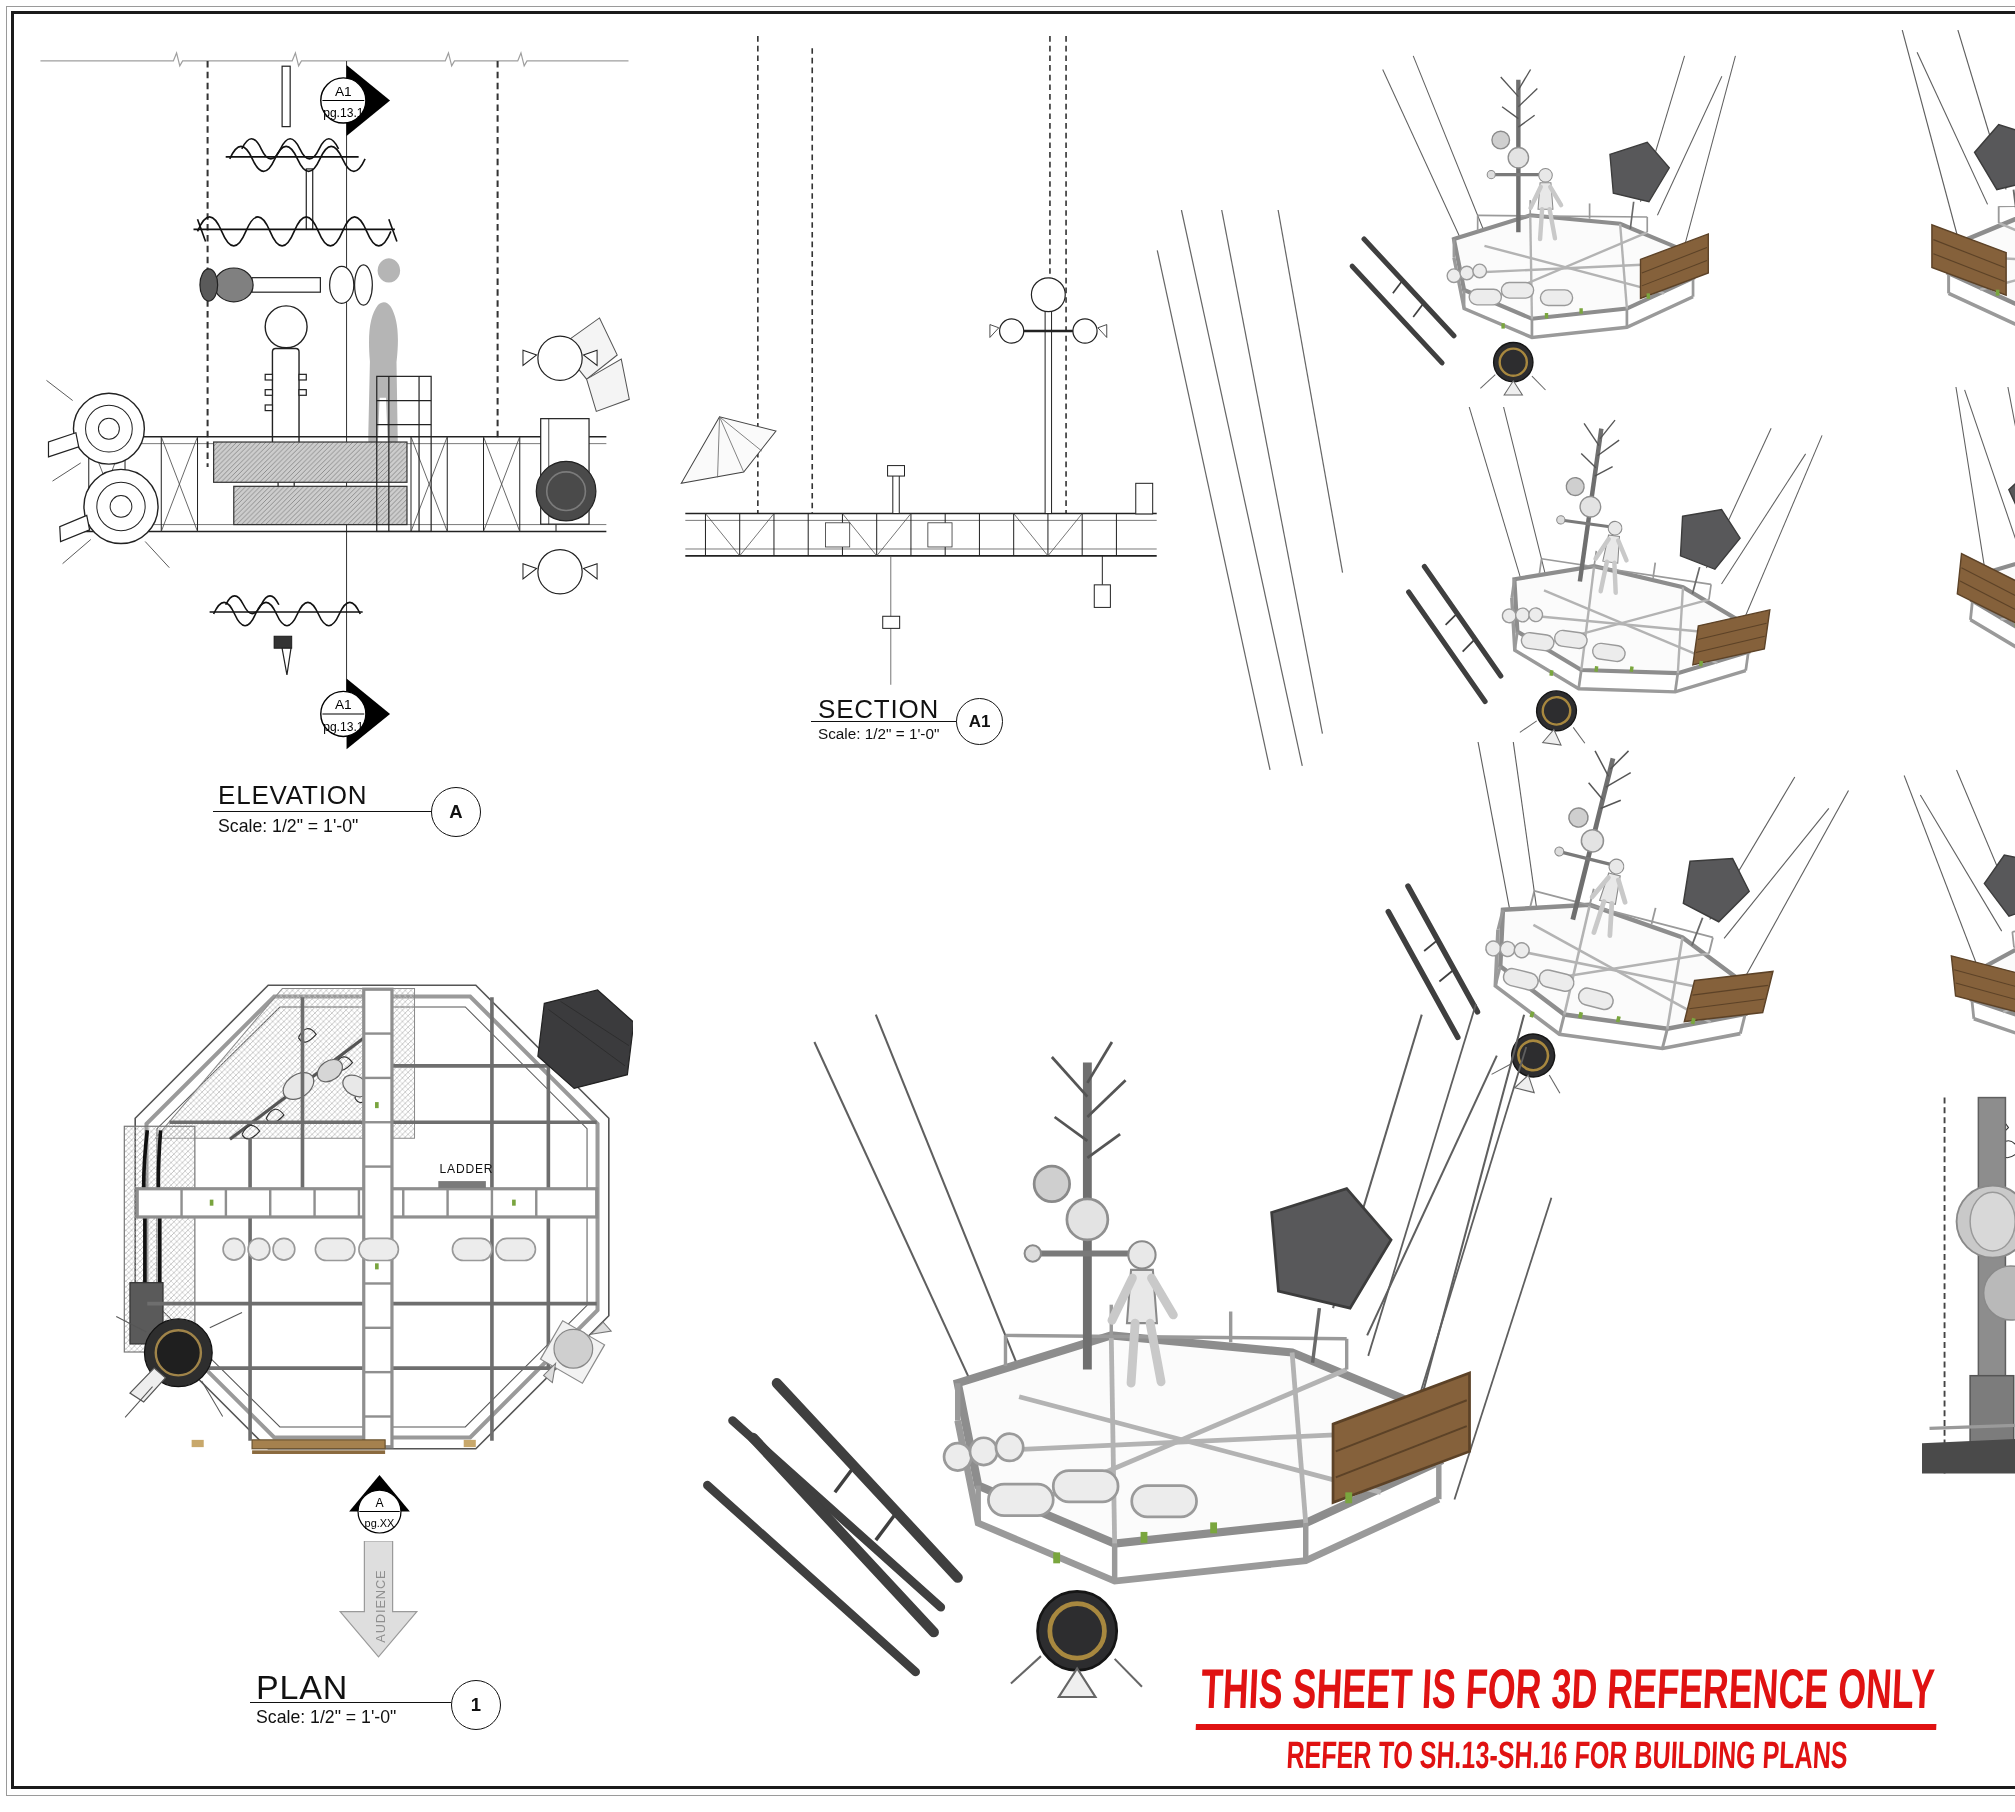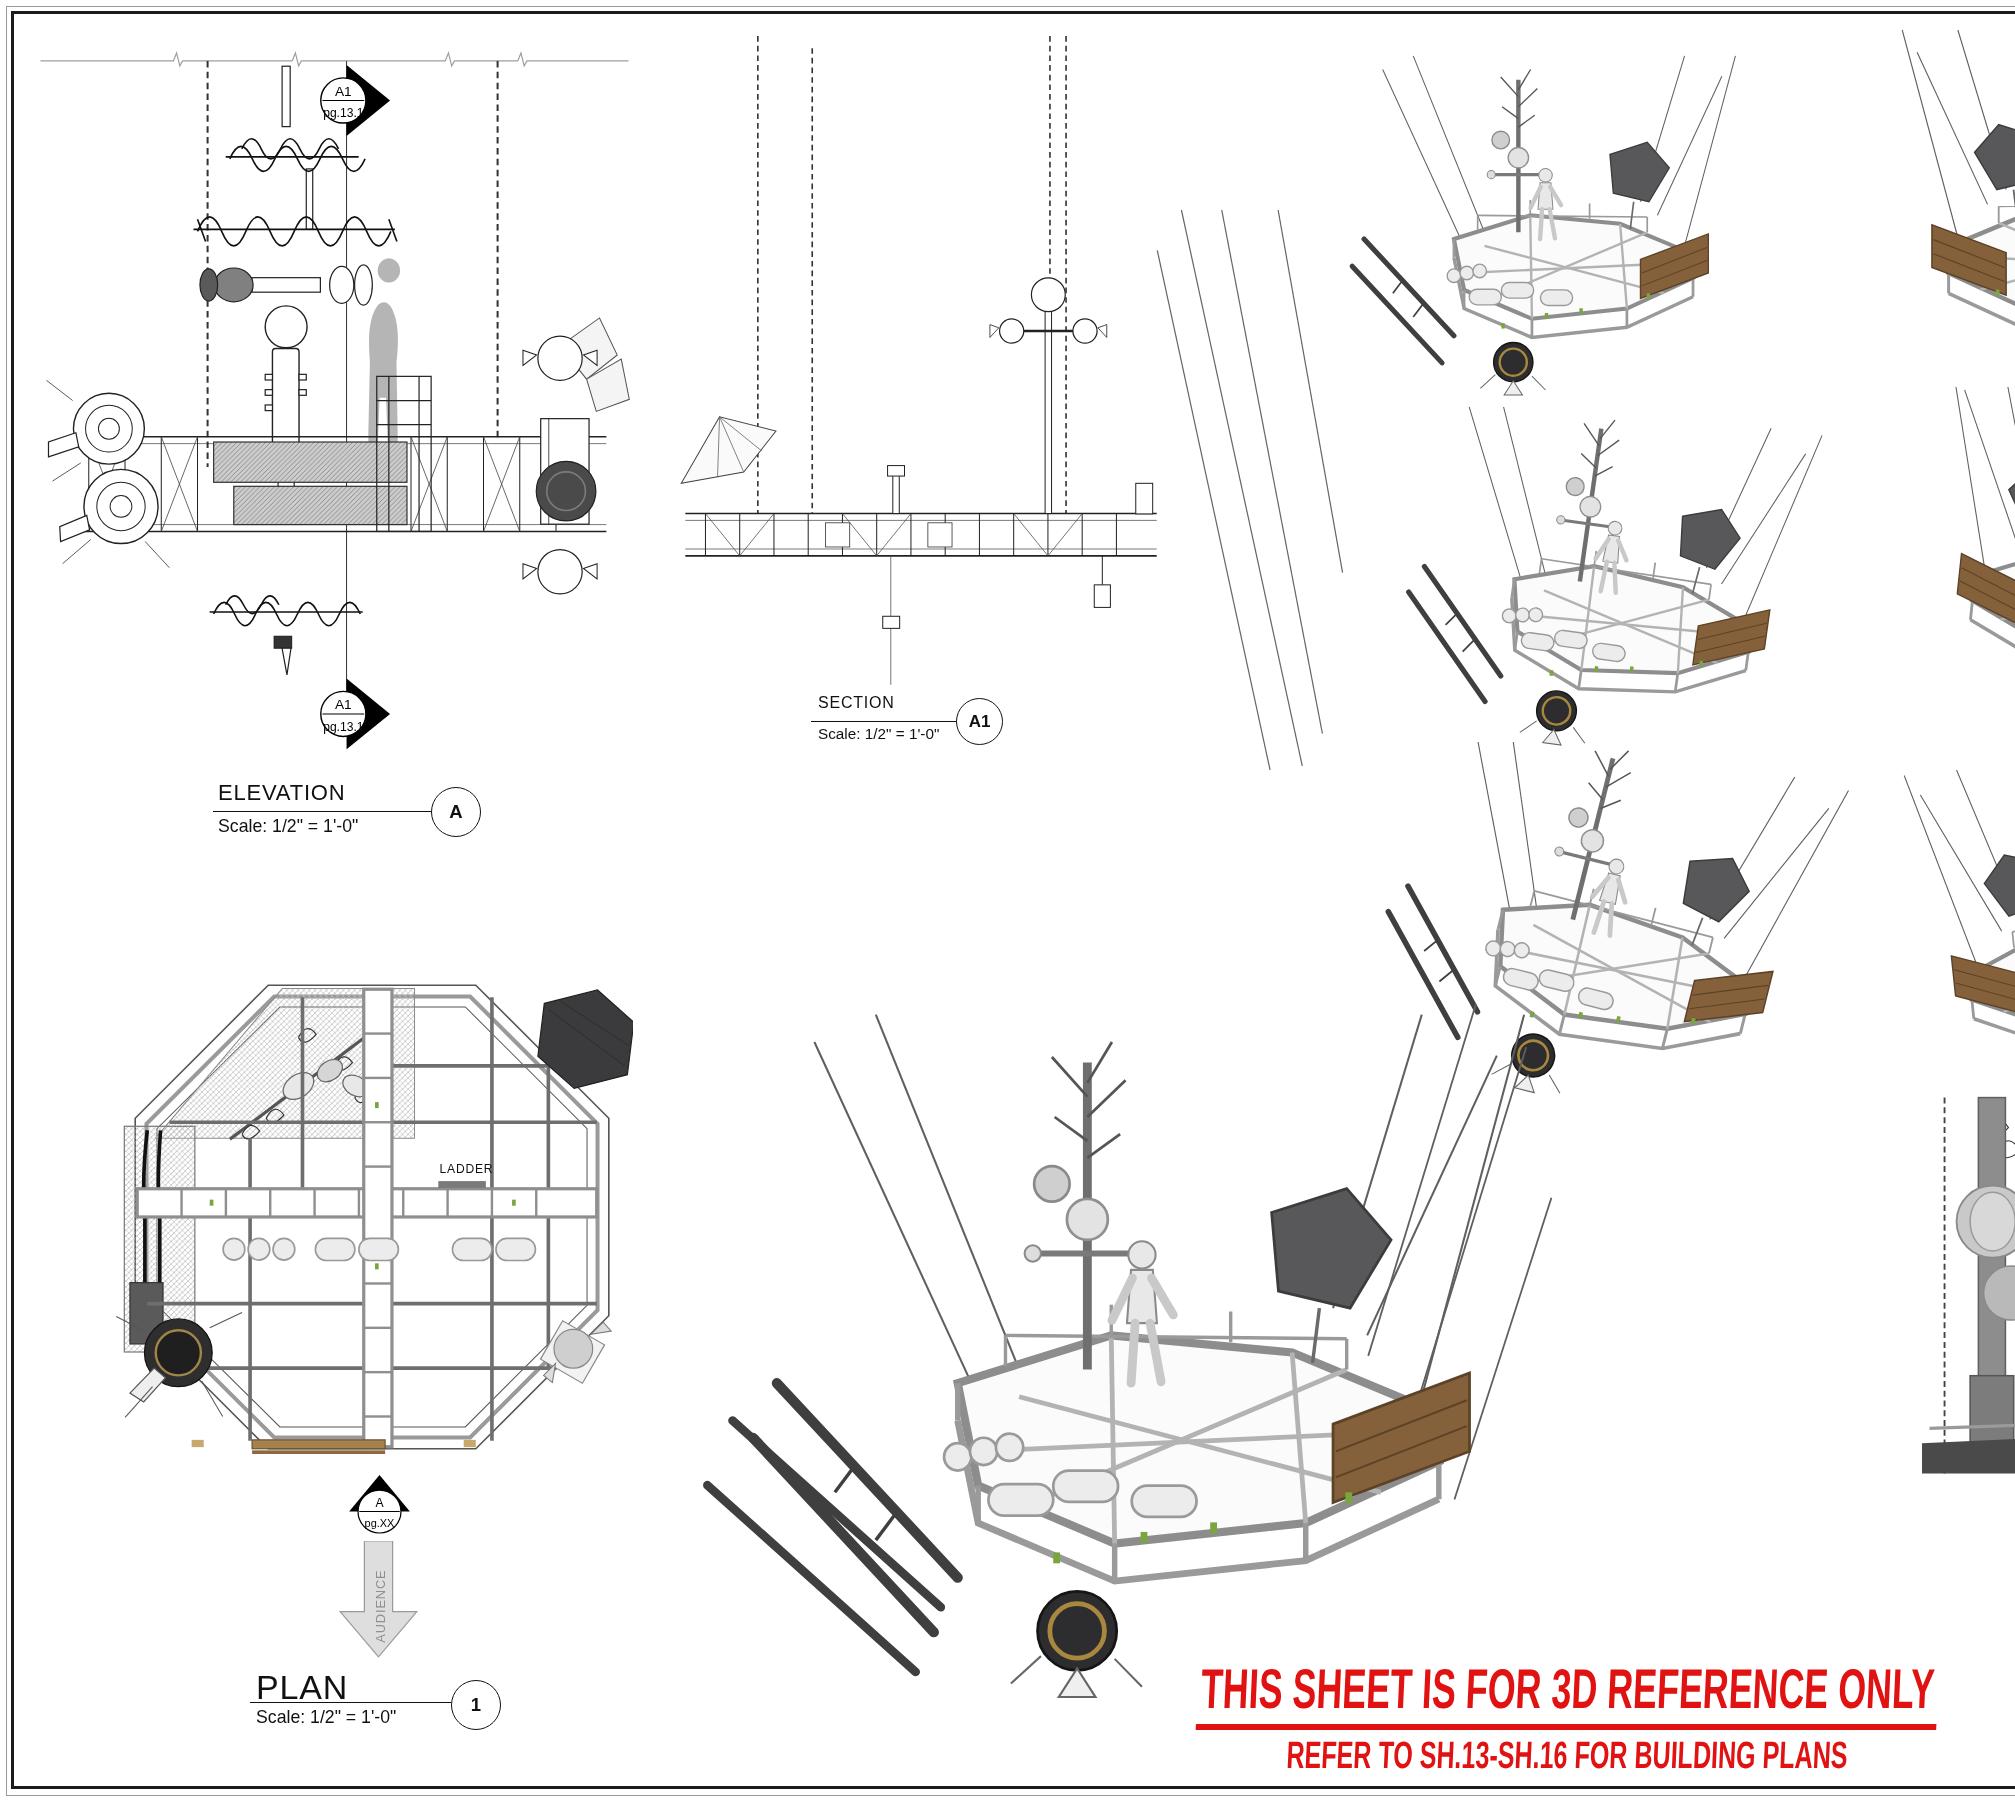--- a/index.html
+++ b/index.html
@@ -3,21 +3,21 @@
 <meta charset="utf-8">
 <style>
   html,body{margin:0;padding:0;background:#ffffff;}
   #sheet{position:relative;width:2538px;height:1812px;background:#ffffff;
          font-family:"Liberation Sans",sans-serif;color:#111;overflow:hidden;}
   .abs{position:absolute;}
   .outer-border{position:absolute;left:5.6px;top:5.6px;right:5.6px;bottom:16px;border:1.2px solid #9a9a9a;}
   .inner-border{position:absolute;left:11.3px;top:11.3px;right:11.3px;bottom:22.6px;border:3.6px solid #1b1b1b;}
 
   
-  .view-title{font-size:22px;letter-spacing:0.8px;color:#111;}
+  .view-title{font-size:26px;letter-spacing:0.8px;color:#111;}
   .view-scale{font-size:17.7px;color:#111;}
   .rule{border-top:1.6px solid #111;height:0;}
   .tagcircle{border:1.6px solid #111;border-radius:50%;background:#fff;display:flex;align-items:center;justify-content:center;
              font-size:18.5px;font-weight:bold;}
 
   
   .warning{position:absolute;left:983px;top:1656px;width:1169px;text-align:center;color:#E01212;}
   .w1{display:inline-block;font-size:56px;font-weight:bold;transform:scaleX(.64) skewX(-4deg);transform-origin:center;
       border-bottom:6.4px solid #E01212;padding:0 5.6px 3.2px;white-space:nowrap;}
   .w2{display:inline-block;font-size:38px;font-weight:bold;transform:scaleX(.66) skewX(-4deg);transform-origin:center;
@@ -333,21 +333,21 @@
       <polygon points="848,754 826,746 826,778" fill="#fff" stroke="#222" stroke-width="2"></polygon>
       <polygon points="1094,754 1116,746 1116,778" fill="#fff" stroke="#222" stroke-width="2"></polygon>
     </g>
     <rect x="1188" y="1140" width="42" height="76" fill="#fff" stroke="#222" stroke-width="2.5"></rect>
     <line x1="1105" y1="1320" x2="1105" y2="1392" stroke="#222" stroke-width="2.5"></line>
     <rect x="1085" y="1392" width="40" height="56" fill="#fff" stroke="#222" stroke-width="2.5"></rect>
     <line x1="580" y1="1320" x2="580" y2="1640" stroke="#555" stroke-width="2"></line>
     <rect x="560" y="1470" width="42" height="30" fill="#fff" stroke="#222" stroke-width="2.5"></rect>
   </svg>
 
-  <div class="abs view-title" style="left:818px;top:694px;font-size:16px">SECTION</div>
+  <div class="abs view-title" style="left:818px;top:694px;font-size:26px">SECTION</div>
   <div class="abs rule" style="left:811px;top:721px;width:146px"></div>
   <div class="abs view-scale" style="left:818px;top:725px;font-size:15.3px">Scale: 1/2" = 1'-0"</div>
   <div class="abs tagcircle" style="left:956px;top:698px;width:45px;height:45px;font-size:17px">A1</div>
 
   <svg class="abs" style="left:109px;top:965px" width="524" height="512" viewBox="0 0 1300 1270">
 
     <path d="M395,50 L910,50 L1240,380 L1240,870 L910,1200 L395,1200 L65,870 L65,380 Z" fill="#ffffff" stroke="#555" stroke-width="4"></path>
     <path d="M410,78 L896,78 L1212,394 L1212,856 L896,1172 L410,1172 L93,856 L93,394 Z" fill="none" stroke="#9a9a9a" stroke-width="10"></path>
     <path d="M424,104 L884,104 L1186,406 L1186,844 L884,1146 L424,1146 L119,844 L119,406 Z" fill="none" stroke="#555" stroke-width="2.5"></path>
 

